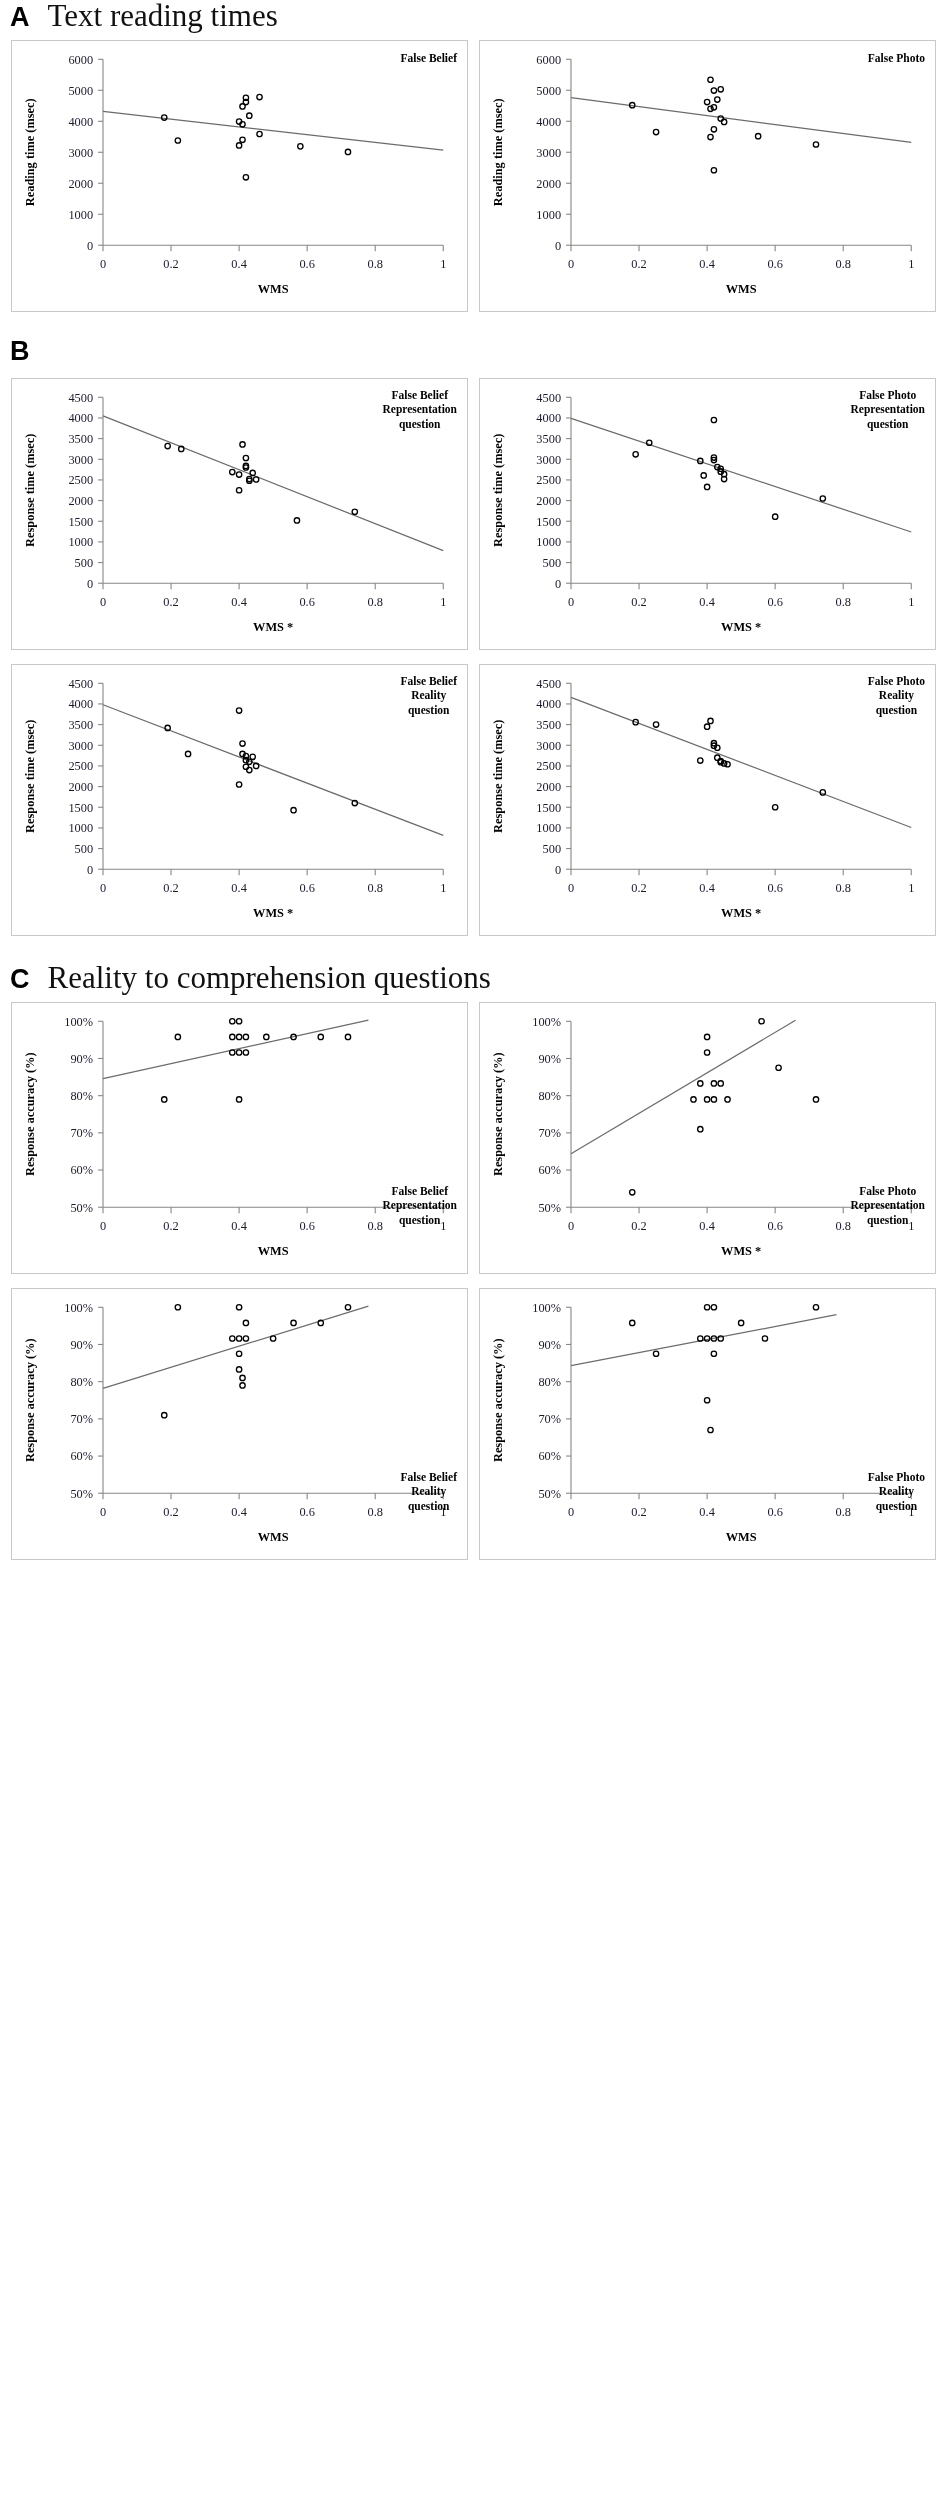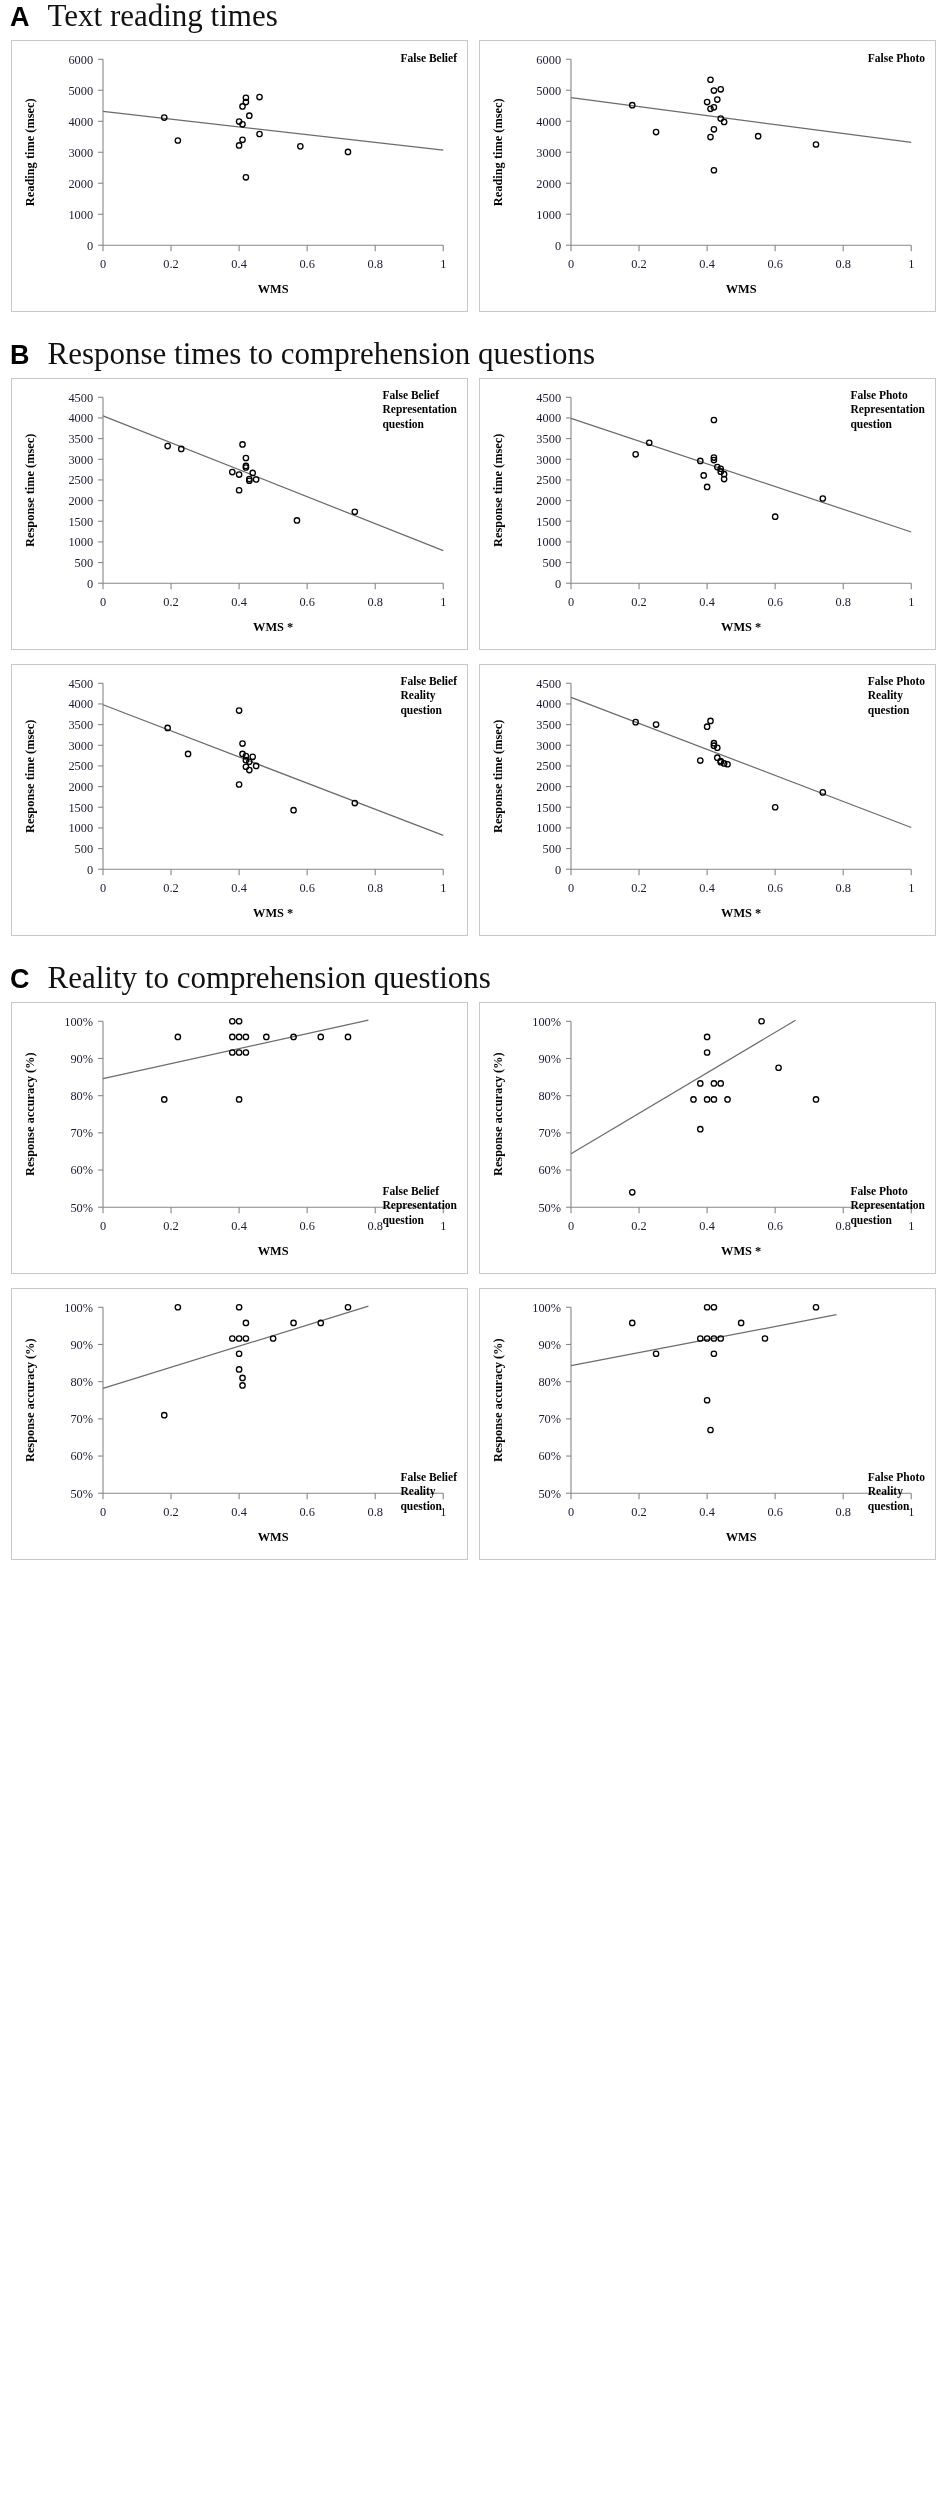--- a/index.html
+++ b/index.html
@@ -59,21 +59,21 @@
     position: relative;
     flex: 1 1 0;
   }
   .plot-svg { display: block; width: 100%; height: 100%; }
   .corner-label {
     position: absolute;
     font-family: "Liberation Serif", serif;
     font-weight: bold;
     font-size: 11.5px;
     line-height: 1.25;
-    text-align: left;
+    text-align: center;
     color: #000;
     white-space: pre-line;
   }
   .axis-line { stroke: #868686; stroke-width: 1.1; fill: none; }
   .tick { stroke: #868686; stroke-width: 1.1; }
   .tick-text {
     font-family: "Liberation Serif", serif;
     font-size: 12.5px;
     fill: #1a1a33;
   }
@@ -211,21 +211,20 @@
         <div class="corner-label" style="top:10px; right:10px;">False Photo</div>
       </div>
     </div>
   </div>
 
   <div class="spacer-lg"></div>
 
   <div class="section">
     <div class="section-header">
       <span class="panel-letter">B</span>
-      <span class="section-title">Response times to comprehension questions</span>
     </div>
     <div class="plot-row">
       <div class="plot-box" style="height:272px">
         <div class="chart-mount" style="width:100%;height:100%">
             <svg viewBox="0 0 460 272" class="plot-svg">
               <path d="M92,18 L92,206" class="axis-line"></path>
               <path d="M92,206 L436,206" class="axis-line"></path>
               <line x1="87" y1="206" x2="92" y2="206" class="tick"></line>
               <text x="82" y="210.5" class="tick-text" text-anchor="end">0</text>
               <line x1="87" y1="185.11111111111111" x2="92" y2="185.11111111111111" class="tick"></line>

